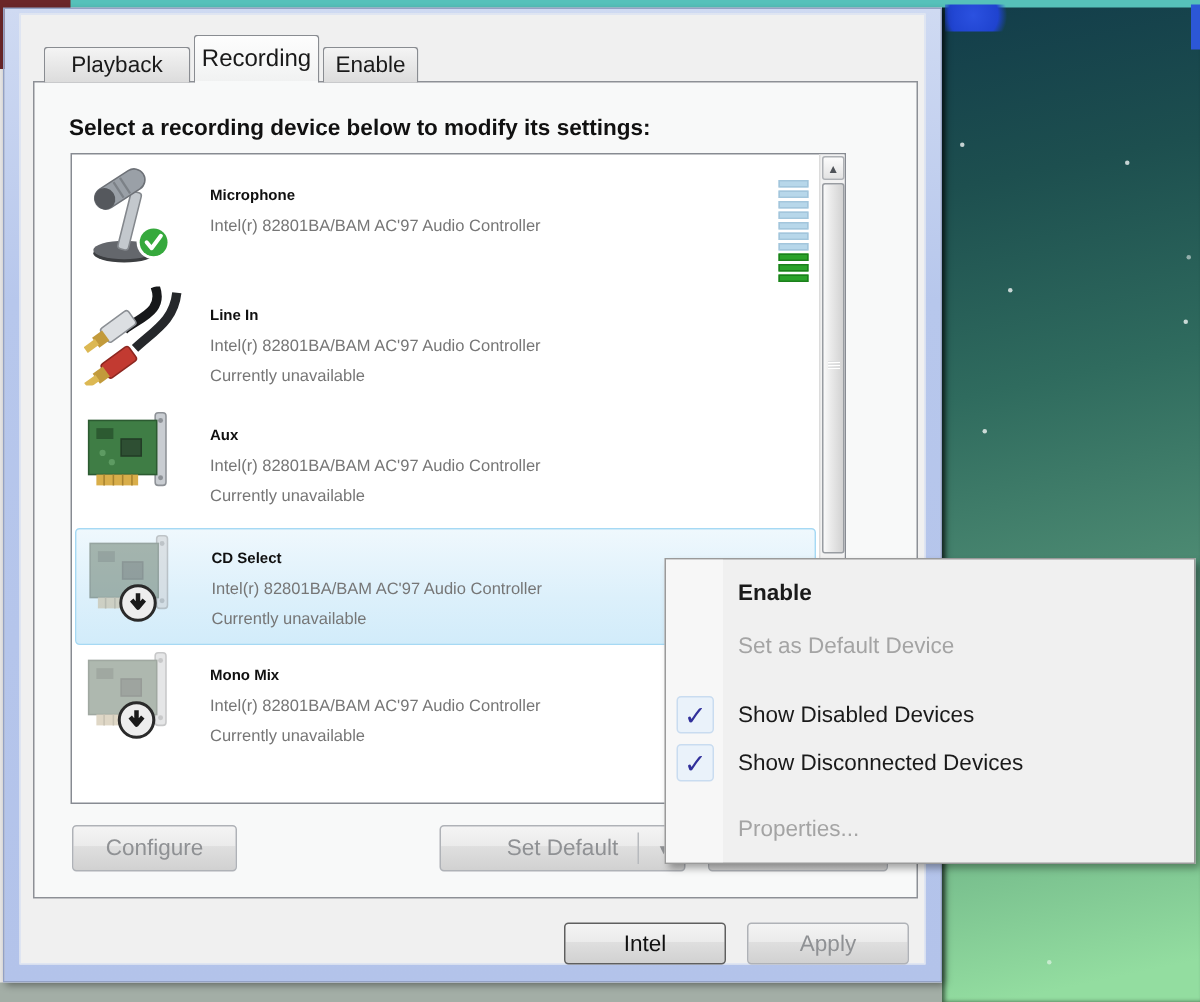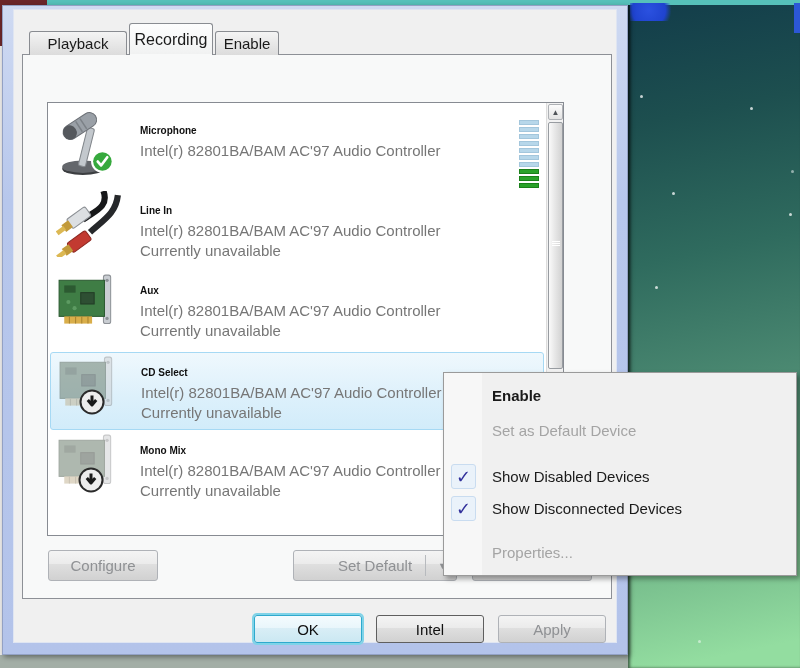--- a/index.html
+++ b/index.html
@@ -48,21 +48,21 @@
   .rows { position:absolute; left:0; top:0; right:17px; padding-top:8px; }
   .device-row { height:80px; display:flex; padding-left:8px; padding-right:6px; }
   .device-row.selected { height:78px; margin:1px 2px; padding-left:6px;
     background:linear-gradient(#eff8fd,#dcf0fb 60%,#d2ecfa);
     border:1px solid #a6d9f4; border-radius:3px; }
   .dev-icon { width:70px; height:72px; flex:0 0 70px; position:relative; }
   .dev-icon svg { width:66px; height:66px; }
   .dev-icon.faded svg.card-art { filter:grayscale(.65) opacity(.5); }
   .dev-text { flex:1; padding-top:9px; padding-left:14px; }
   .dev-name { font-size:10px; font-weight:bold; color:#101010; line-height:21px; }
-  .dev-desc, .dev-status { font-size:15px; color:#767676; line-height:20px; }
+  .dev-desc, .dev-status { font-size:11px; color:#767676; line-height:20px; }
   .meter { width:21px; padding-top:9px; }
   .meter .seg { width:20px; height:5px; margin-bottom:2px; background:#b7d7ea; border:1px solid #a3c6dc; }
   .meter .seg.on { background:#2aa22a; border-color:#1b811b; }
 
   
   #scrollbar { position:absolute; right:0; top:0; bottom:0; width:17px; background:#f2f2f2; border-left:1px solid #dcdcdc; }
   .sb-btn { position:absolute; left:1px; width:15px; height:16px; display:flex; align-items:center; justify-content:center;
     font-size:8px; color:#4f5358; background:linear-gradient(#fcfcfc,#e3e3e3); border:1px solid #aeb1b5; border-radius:2px; }
   #sb-up { top:1px; }
   #sb-down { bottom:1px; }
@@ -125,20 +125,21 @@
 <div id="dialog" class="abs">
  <div id="dlg-content">
 
   <div id="tabs">
     <div class="tab playback">Playback</div>
     <div class="tab active">Recording</div>
     <div class="tab sounds">Enable</div>
   </div>
 
   <div id="tab-page">
+    <div id="instruction">Select a recording device below to modify its settings:</div>
 
     <div id="listbox">
       <div class="rows">
 
         <div class="device-row">
           <div class="dev-icon">
             <svg viewBox="0 0 64 64">
               <ellipse cx="26" cy="56" rx="20" ry="6" fill="#3c3e41"></ellipse>
               <ellipse cx="26" cy="54" rx="20" ry="6" fill="#64676c"></ellipse>
               <rect x="26" y="16" width="7" height="38" rx="2" transform="rotate(14 29 35)" fill="#c3c8cd" stroke="#7f8artifacts" stroke-width="0"></rect>
@@ -293,21 +294,20 @@
 
     <div id="btn-setdefault" class="btn gray">
       <span>Set Default</span>
       <span class="split"></span>
       <span class="arrow">▼</span>
     </div>
     <div id="btn-configure" class="btn gray">Configure</div>
     <div id="btn-properties-pg" class="btn gray">Properties</div>
   </div>
 
-  <div id="btn-ok" class="btn">OK</div>
   <div id="btn-cancel" class="btn">Intel</div>
   <div id="btn-apply" class="btn gray">Apply</div>
  </div>
 </div>
 
 <div id="context-menu" class="abs">
   <div id="menu-gutter"></div>
   <div class="menu-item bold" style="top:9px">Enable</div>
   <div class="menu-item" style="top:90px">Show Disabled Devices</div>
   <div class="menu-item disabled" style="top:44px">Set as Default Device</div>

